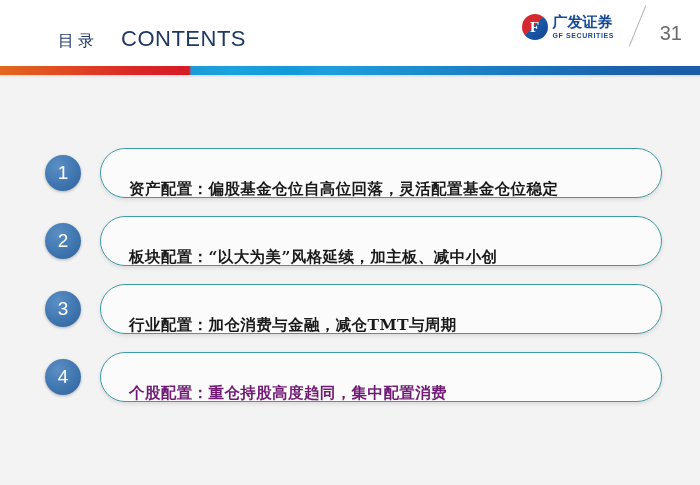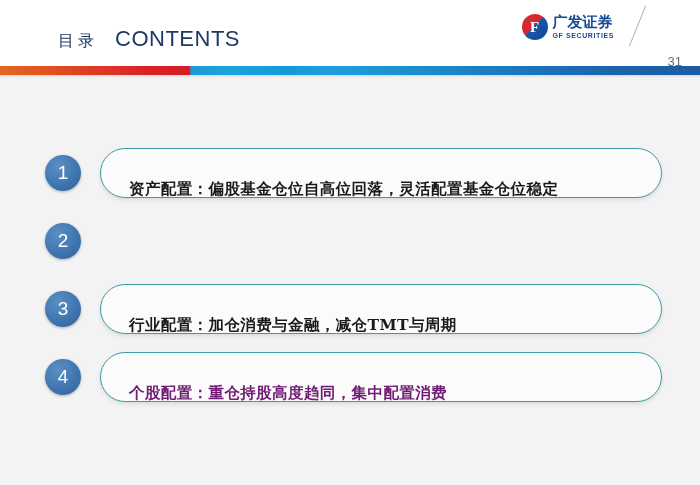--- a/index.html
+++ b/index.html
@@ -43,21 +43,21 @@
   }
   .slide-title .cn {
     font-family: Liberation Serif, serif;
     letter-spacing: 4px;
     font-size: 16px;
   }
   .slide-title .en {
     font-family: "Liberation Sans", "DejaVu Sans", sans-serif;
     font-size: 22px;
     letter-spacing: 0.5px;
-    margin-left: 17px;
+    margin-left: 23px;
   }
 
   
   .brand {
     position: absolute;
     right: 86px;
     top: 14px;
     display: flex;
     align-items: center;
     gap: 5px;
@@ -107,24 +107,23 @@
     width: 1px;
     height: 44px;
     background: #b0b0b0;
     transform: rotate(22deg);
     transform-origin: center;
   }
   .page-number {
     position: absolute;
     right: 18px;
     top: 22px;
-    font-size: 13px;
+    font-size: 20px;
     color: #6b6b6b;
     font-family: "Liberation Sans", "DejaVu Sans", sans-serif;
-    margin-top: 32px;
   }
 
   
   .divider {
     position: absolute;
     left: 0;
     top: 66px;
     width: 700px;
     height: 9px;
     background: linear-gradient(90deg,
@@ -235,20 +234,23 @@
 
     <div class="content-row">
       <div class="badge">1</div>
       <div class="capsule">
         <span class="capsule-text">资产配置：偏股基金仓位自高位回落，灵活配置基金仓位稳定</span>
       </div>
     </div>
 
     <div class="content-row">
       <div class="badge">2</div>
+      <div class="capsule">
+        <span class="capsule-text">板块配置：“以大为美”风格延续，加主板、减中小创</span>
+      </div>
     </div>
 
     <div class="content-row">
       <div class="badge">3</div>
       <div class="capsule">
         <span class="capsule-text">行业配置：加仓消费与金融，减仓TMT与周期</span>
       </div>
     </div>
 
     <div class="content-row">

